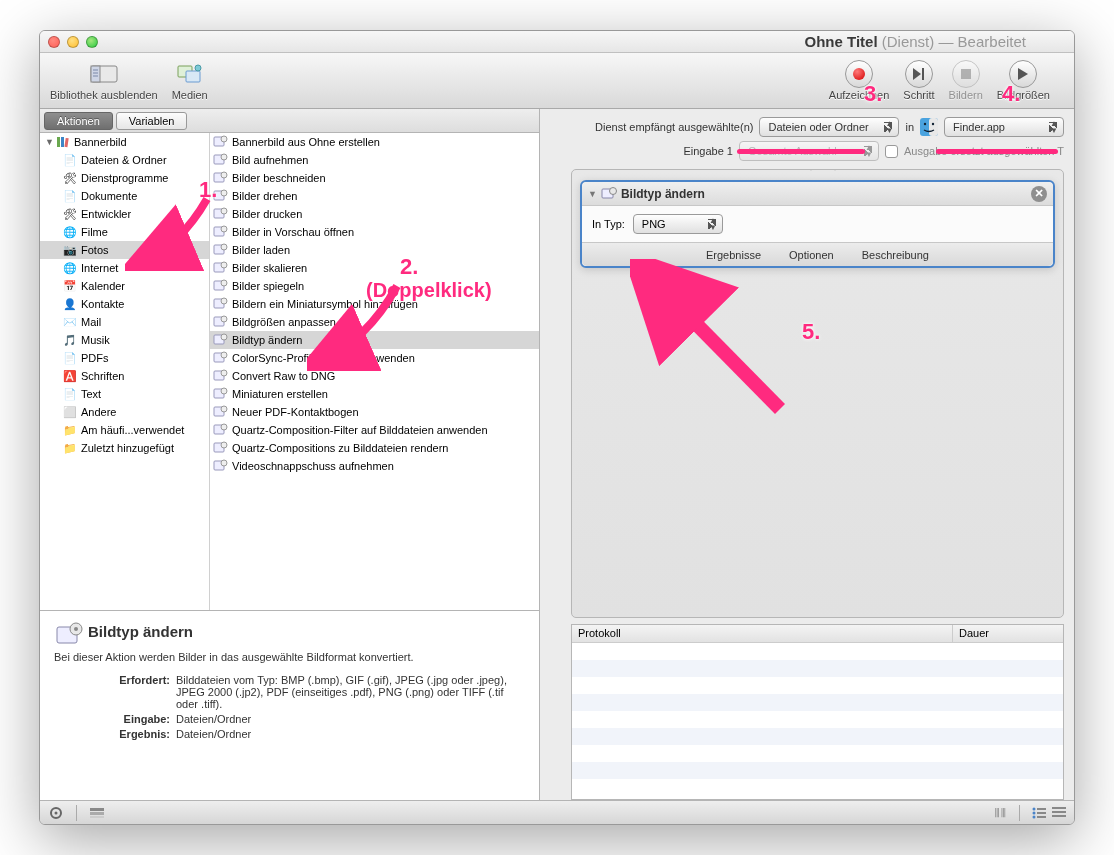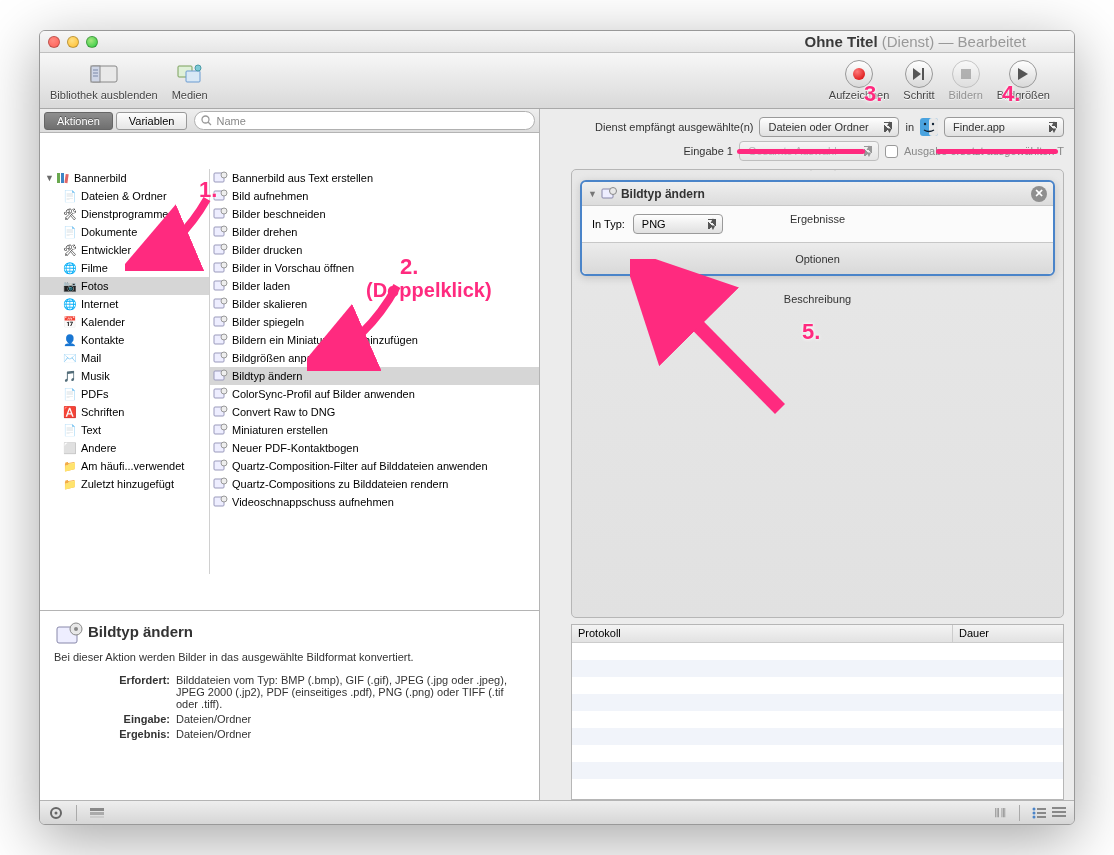--- a/index.html
+++ b/index.html
@@ -17,21 +17,21 @@
 .title .dim{color:#999;}
 
 .toolbar { height:56px; background:linear-gradient(#f7f7f7,#d9d9d9); border-bottom:1px solid #a9a9a9; display:flex; align-items:center; padding:0 10px; font-size:11px; color:#444; }
 .tbtn { display:flex; flex-direction:column; align-items:center; margin-right:14px; }
 .tbtn .ic { width:30px; height:26px; display:flex; align-items:center; justify-content:center; }
 .tbtn .lbl { margin-top:2px; text-shadow:0 1px 0 #fff; }
 .toolbar .spacer{flex:1;}
 .circlebtn { width:28px;height:28px;border-radius:50%;background:linear-gradient(#fff,#d8d8d8);border:1px solid #999;display:flex;align-items:center;justify-content:center;}
 
 .body { flex:1; display:flex; min-height:0; }
-.left { width:500px; display:flex; flex-direction:column; border-right:1px solid #b4b4b4; background:#fff;gap:36px;}
+.left { width:500px; display:flex; flex-direction:column; border-right:1px solid #b4b4b4; background:#fff;}
 .tabs-row { height:24px; background:linear-gradient(#eee,#ddd); display:flex; align-items:center; border-bottom:1px solid #b4b4b4; padding:2px 4px; gap:3px;}
 .segtab { font-size:11px; padding:2px 12px; border:1px solid #999; background:linear-gradient(#fcfcfc,#e6e6e6); border-radius:3px; text-shadow:0 1px 0 #fff;}
 .segtab.active{ background:linear-gradient(#8e8e8e,#6f6f6f); color:#fff; text-shadow:0 -1px 0 rgba(0,0,0,.4); border-color:#666;}
 .search { flex:1; margin-left:4px; height:19px; border:1px solid #b0b0b0; border-radius:10px; background:#fff; display:flex; align-items:center; padding:0 6px; font-size:11px; color:#888;}
 .search svg{margin-right:4px;}
 
 .lists { flex:1; display:flex; min-height:0; }
 .tree { width:170px; border-right:1px solid #d0d0d0; overflow:auto; font-size:11px; }
 .actions { flex:1; overflow:auto; font-size:11px;}
 .row { display:flex; align-items:center; height:18px; padding:0 3px; white-space:nowrap; overflow:hidden; }
@@ -61,21 +61,21 @@
 .chk { width:13px;height:13px;border:1px solid #999;border-radius:3px;background:#fff; }
 
 .flowarea { flex:1; margin:6px 10px 0; background:linear-gradient(#e8e8e8,#e1e1e1); border:1px solid #b6b6b6; border-radius:5px; position:relative; overflow:hidden;}
 .nub { position:absolute; top:-9px; left:242px; width:18px;height:18px; background:#e8e8e8; border-left:1px solid #b6b6b6; border-top:1px solid #b6b6b6; transform:rotate(45deg);}
 .action-card { position:absolute; left:8px; right:8px; top:10px; border:2px solid #4a84c9; border-radius:6px; background:#f7f7f7; box-shadow:0 2px 8px rgba(0,0,0,.15);}
 .ac-head { height:24px; background:linear-gradient(#efefef,#dcdcdc); border-bottom:1px solid #c7c7c7; display:flex; align-items:center; padding:0 6px; font-size:12px; font-weight:bold; color:#333; border-radius:5px 5px 0 0;}
 .ac-head .tri{color:#777;font-size:9px;margin-right:4px;}
 .ac-head .ic{width:16px;height:16px;margin-right:4px;}
 .ac-head .close{margin-left:auto;width:16px;height:16px;border-radius:50%;background:#8f8f8f;color:#fff;font-size:11px;display:flex;align-items:center;justify-content:center;}
 .ac-body { padding:8px 10px; font-size:11px; display:flex; align-items:center; gap:8px; background:#fbfbfb;}
-.ac-tabs { height:32px; background:linear-gradient(#ececec,#d9d9d9); border-top:1px solid #c7c7c7; display:flex; align-items:center; font-size:11px; color:#333; padding:0 30px; gap:28px; border-radius:0 0 5px 5px; justify-content:center;flex-direction:column;}
+.ac-tabs { height:24px; background:linear-gradient(#ececec,#d9d9d9); border-top:1px solid #c7c7c7; display:flex; align-items:center; font-size:11px; color:#333; padding:0 30px; gap:28px; border-radius:0 0 5px 5px; justify-content:center;}
 
 .logarea { height:176px; margin:6px 10px 0; border:1px solid #b6b6b6; background:#fff; font-size:11px;}
 .loghead { height:18px; background:linear-gradient(#f4f4f4,#e2e2e2); border-bottom:1px solid #ccc; display:flex;}
 .loghead div{padding:2px 6px;}
 .loghead .c1{flex:1;border-right:1px solid #ccc;}
 .loghead .c2{width:110px;}
 .logrows .r{height:17px;} .logrows .r:nth-child(even){background:#f1f4fa;}
 
 .status { height:24px; background:linear-gradient(#eee,#d6d6d6); border-top:1px solid #b4b4b4; display:flex; align-items:center; padding:0 8px; gap:10px; font-size:12px; color:#555;}
 .status .sep{width:1px;height:16px;background:#aaa;margin:0 2px;}
@@ -170,27 +170,20 @@
       <div class="lbl">Bildgrößen</div>
     </div>
   </div>
 
   <div class="body">
 
     <div class="left">
       <div class="tabs-row">
         <div class="segtab active">Aktionen</div>
         <div class="segtab">Variablen</div>
-        <div class="search">
-          <svg width="11" height="11">
-                <circle cx="4.5" cy="4.5" r="3.5" fill="none" stroke="#999" stroke-width="1.3"></circle>
-                <line x1="7" y1="7" x2="10" y2="10" stroke="#999" stroke-width="1.3"></line>
-              </svg>
-          <span>Name</span>
-        </div>
       </div>
       <div class="lists">
         <div class="tree">
           <div class="row">
             <span class="tri">▼</span>
             <span class="ic">
                   <svg width="14" height="14">
                     <rect x="1" y="2" width="3" height="10" fill="#6aa84f"></rect>
                     <rect x="5" y="2" width="3" height="10" fill="#3d85c6"></rect>
                     <rect x="9" y="3" width="3" height="9" fill="#e06666" transform="rotate(8 10 8)"></rect>
@@ -271,21 +264,21 @@
         </div>
         <div class="actions">
           <div id="action-items">
                 <div class="row">
                   <span class="ic">
                     <svg width="16" height="16">
                       <rect x="1" y="3" width="10" height="9" rx="1" fill="#eef" stroke="#99b"></rect>
                       <circle cx="11" cy="5" r="3" fill="#eee" stroke="#999"></circle>
                     </svg>
                   </span>
-                  <span>Bannerbild aus Text erstellen</span>
+                  <span>Bannerbild aus Ohne erstellen</span>
                 </div>
                 <div class="row">
                   <span class="ic">
                     <svg width="16" height="16">
                       <rect x="1" y="3" width="10" height="9" rx="1" fill="#eef" stroke="#99b"></rect>
                       <circle cx="11" cy="5" r="3" fill="#eee" stroke="#999"></circle>
                     </svg>
                   </span>
                   <span>Bild aufnehmen</span>
                 </div>

